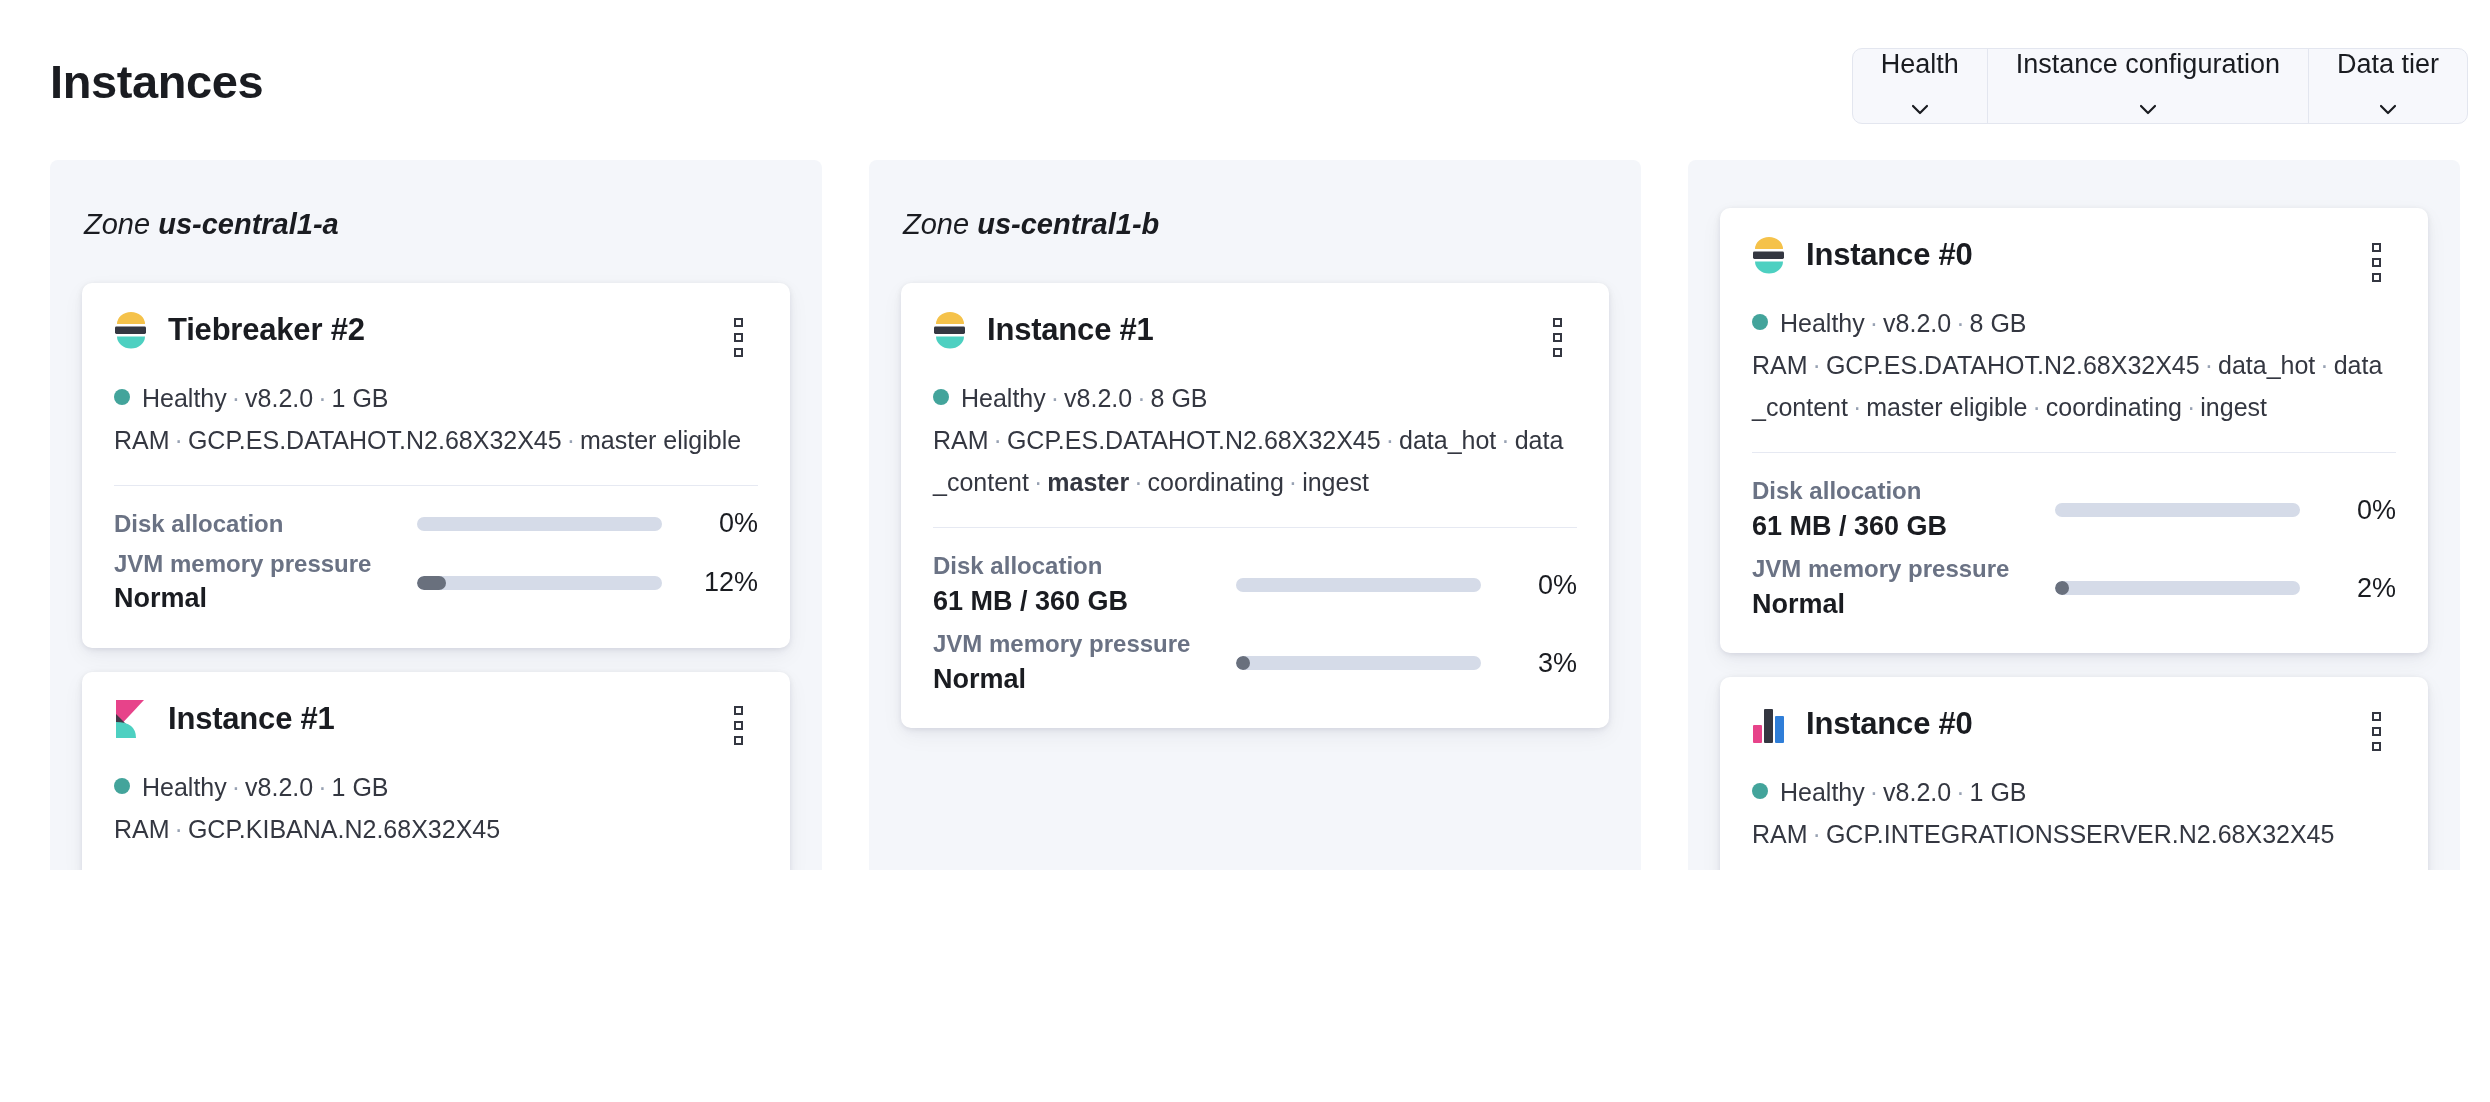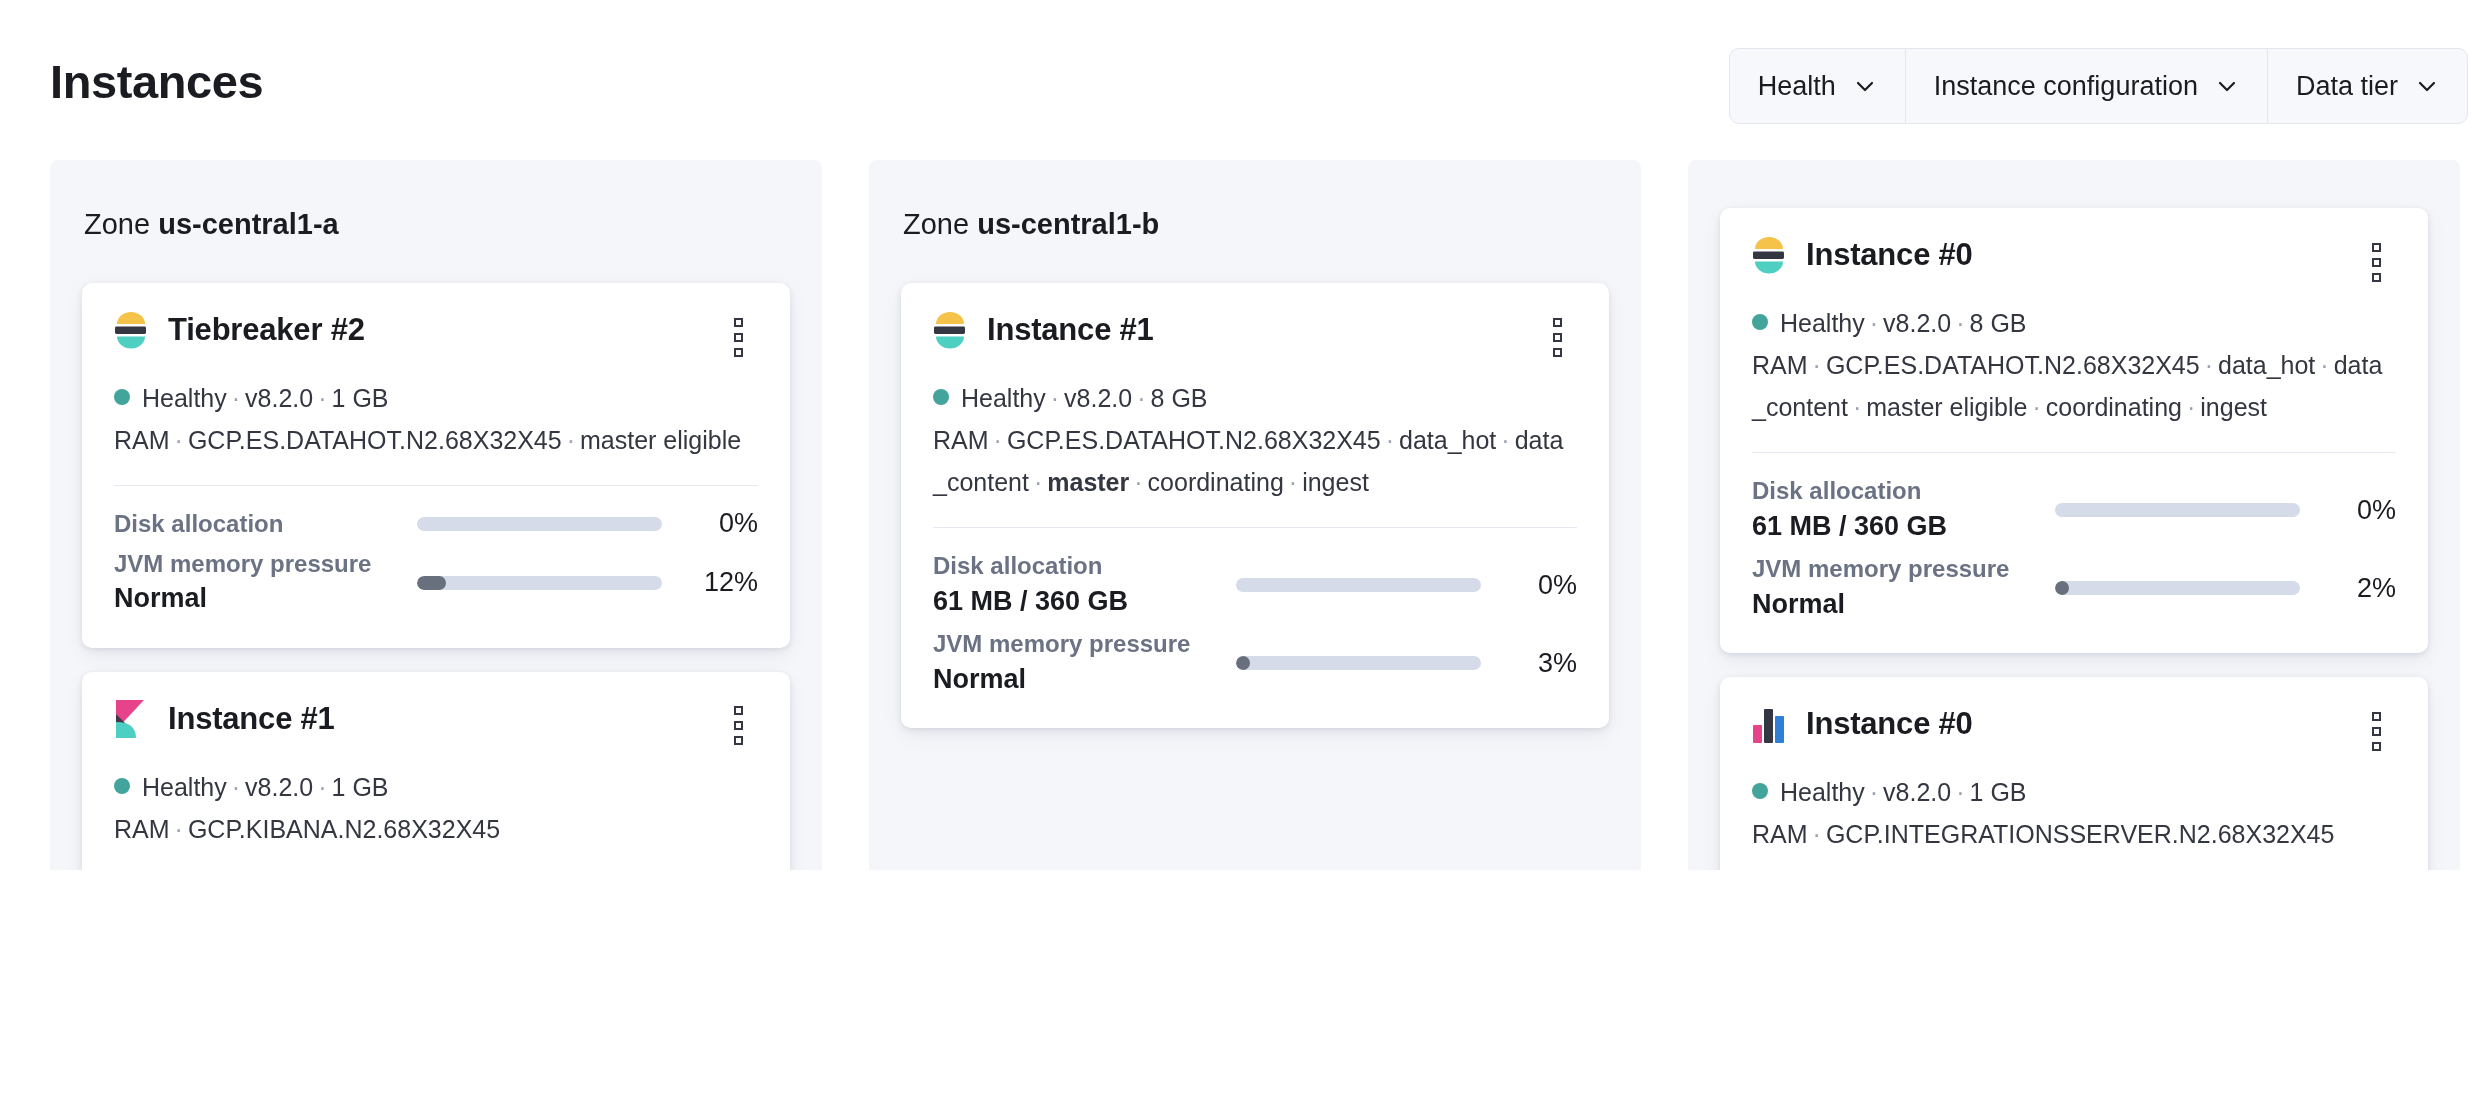--- a/index.html
+++ b/index.html
@@ -54,20 +54,21 @@
     gap: 17px;
     padding: 0 28px;
     background: transparent;
     border: none;
     border-right: 1px solid #e3e6ef;
     cursor: pointer;
     font-family: "Liberation Sans", sans-serif;
     font-size: 27px;
     color: #1a1c21;
     white-space: nowrap;
+    flex-direction: column;
   }
   .filter-btn:last-child { border-right: none; }
   .chev {
     width: 24px;
     height: 24px;
     flex: 0 0 auto;
     display: block;
   }
 
   
@@ -85,20 +86,21 @@
     border-radius: 8px;
     padding: 48px 32px 40px 32px;
     min-height: 942px;
   }
   .zone-title {
     font-size: 29px;
     color: #1a1c21;
     margin-bottom: 42px;
     padding-left: 2px;
     font-weight: normal;
+    font-style: italic;
   }
   .zone-title b { font-weight: bold; }
 
   
   .inst-card {
     background: #ffffff;
     border-radius: 10px;
     padding: 28px 32px 30px 32px;
     margin-bottom: 24px;
     box-shadow: 0 1px 5px rgba(23,24,50,0.06),

